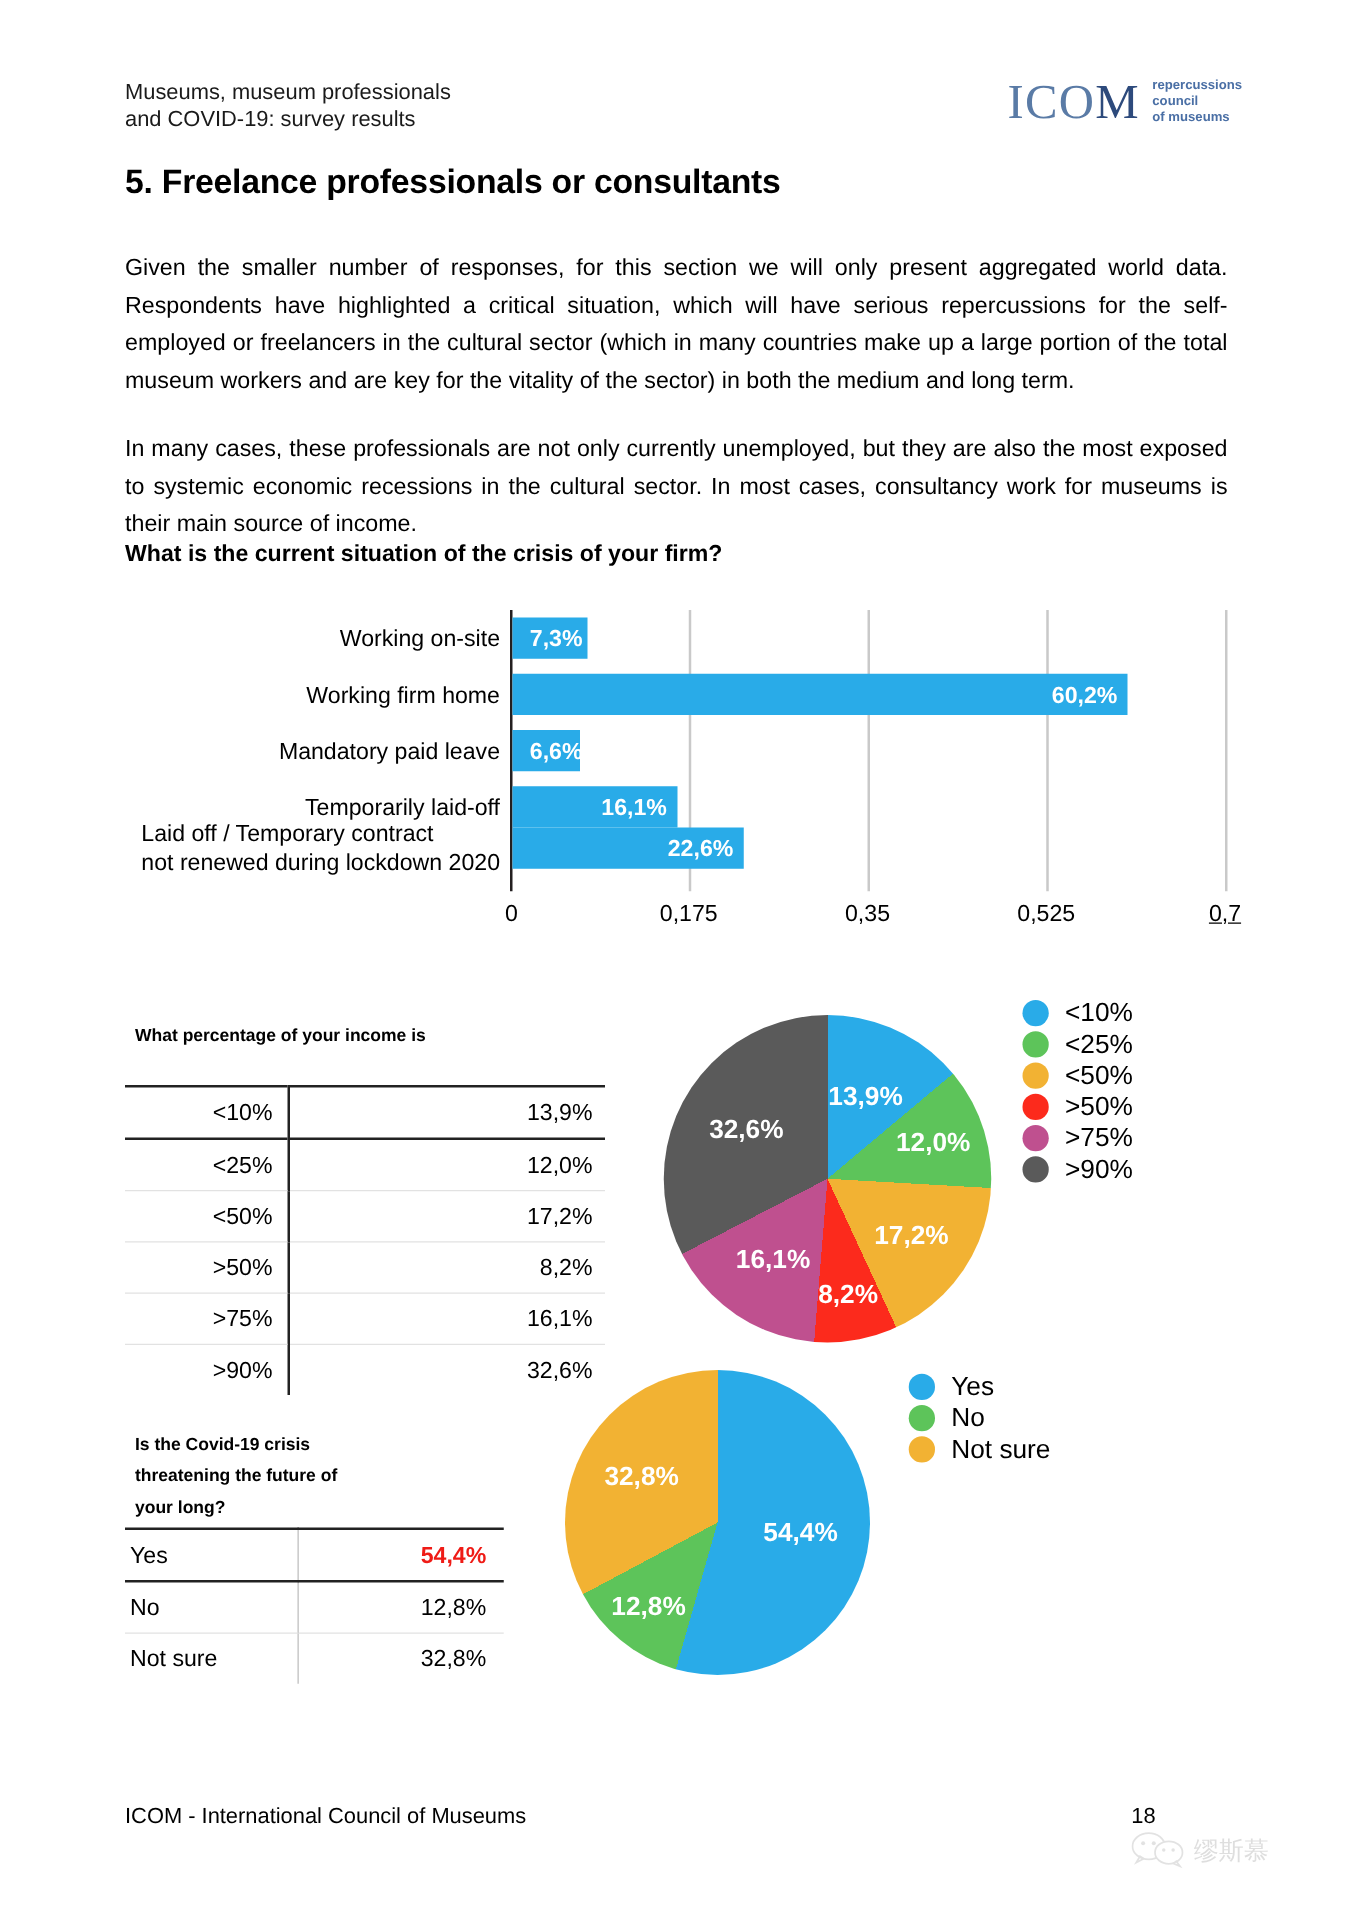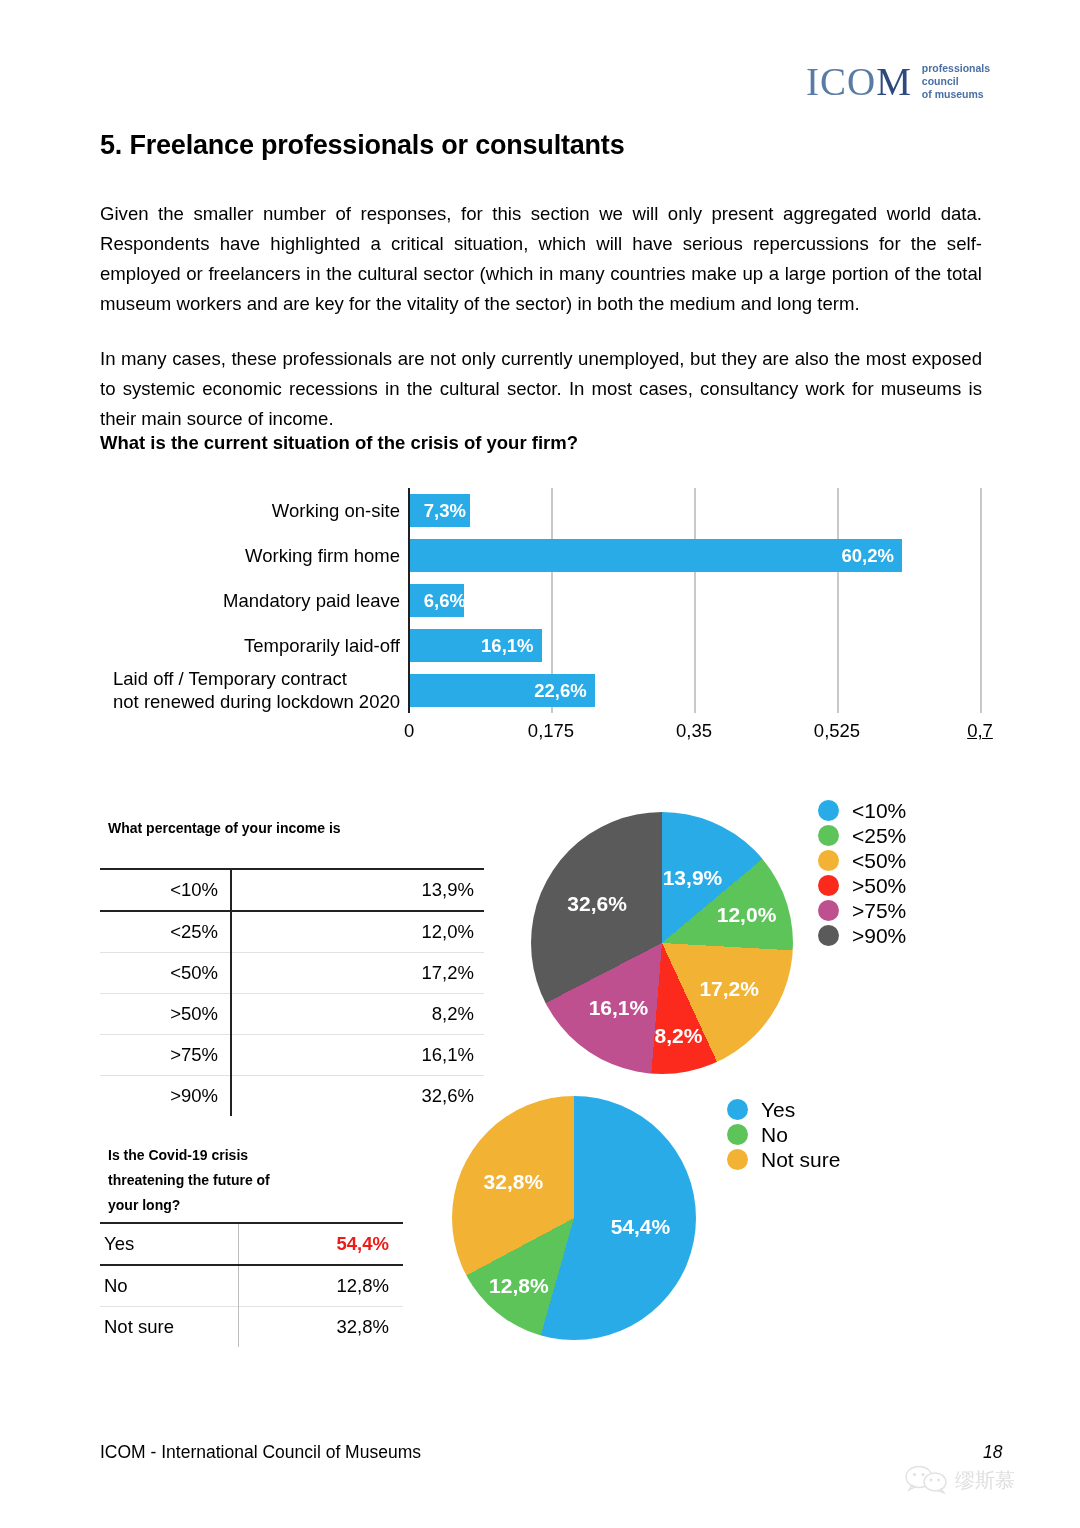--- a/index.html
+++ b/index.html
@@ -51,34 +51,38 @@
 
   
   .pie{position:absolute;border-radius:50%;}
   .slice-lbl{position:absolute;color:#fff;font-weight:bold;font-size:21px;white-space:nowrap;transform:translate(-50%,-50%);}
   .legend{position:absolute;font-size:21px;}
   .lg-item{display:flex;align-items:center;height:25px;margin-bottom:0px;}
   .dot{width:21px;height:21px;border-radius:50%;margin-right:13px;flex:0 0 auto;}
 
   
   .footer-line{position:absolute;left:100px;top:1442px;font-size:17.5px;}
-  .pageno{position:absolute;left:983px;top:1442px;font-size:17.5px;font-style:italic;}
+  .pageno{position:absolute;left:905px;top:1442px;font-size:17.5px;}
   .wm{position:absolute;left:905px;top:1465px;display:flex;align-items:center;opacity:.28;}
   .wm-txt{font-size:20px;color:#8a8a8a;margin-left:6px;font-family:"DejaVu Sans",sans-serif;}
 </style>
 </head>
 <body>
 
 <div class="page">
 
+  <div class="hdr-text">
+    <div>Museums, museum professionals</div>
+    <div>and COVID-19: survey results</div>
+  </div>
 
   <div class="logo">
     <div class="logo-mark"><span>ICO</span><span class="m-dark">M</span></div>
     <div class="logo-words">
-      <div>professionals</div>
+      <div>repercussions</div>
       <div>council</div>
       <div>of museums</div>
     </div>
   </div>
 
   <h1 class="section">5. Freelance professionals or consultants</h1>
   <p class="para p1">Given the smaller number of responses, for this section we will only present aggregated world data. Respondents have highlighted a critical situation, which will have serious repercussions for the self-employed or freelancers in the cultural sector (which in many countries make up a large portion of the total museum workers and are key for the vitality of the sector) in both the medium and long term.</p>
   <p class="para p2">In many cases, these professionals are not only currently unemployed, but they are also the most exposed to systemic economic recessions in the cultural sector. In most cases, consultancy work for museums is their main source of income.</p>
   <div class="q-head q1">What is the current situation of the crisis of your firm?</div>
 
@@ -120,21 +124,21 @@
         </div>
         <div class="bar-row" style="top: 143px;">
           <div class="cat">
             <div>
               <div>Temporarily laid-off</div>
             </div>
           </div>
           <div class="bar" style="width: 131.56px;"></div>
           <div class="bar-val" style="left: 310px; width: 131.56px;">16,1%</div>
         </div>
-        <div class="bar-row" style="top: 188px; text-decoration: underline;">
+        <div class="bar-row" style="top: 176px; text-decoration: underline;">
           <div class="cat two">
             <div>
               <div>Laid off / Temporary contract</div>
               <div>not renewed during lockdown 2020</div>
             </div>
           </div>
           <div class="bar" style="width: 184.674px;"></div>
           <div class="bar-val" style="left: 310px; width: 184.674px;">22,6%</div>
         </div>
       </div>

